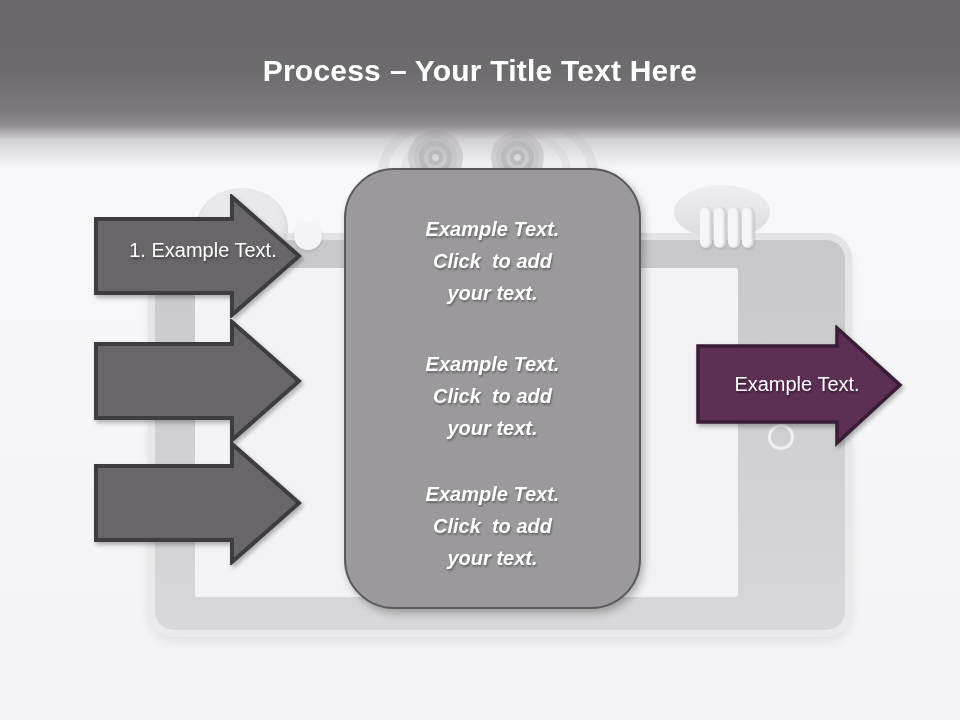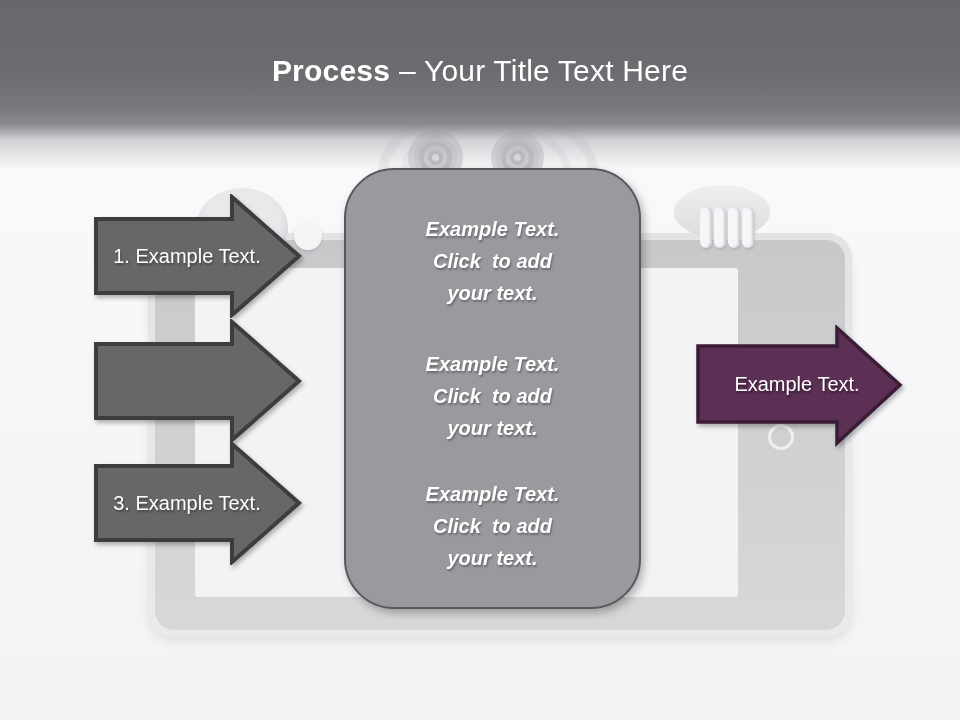--- a/index.html
+++ b/index.html
@@ -17,21 +17,21 @@
       rgba(178,176,181,0.55) 80%, rgba(247,246,248,0) 97%);
   }
   .content-layer{ position:absolute; inset:0; z-index:3; }
 
   
   .title {
     position:absolute; top:54px; left:0; width:100%; z-index:3;
     text-align:center; color:#ffffff; font-size:30px; letter-spacing:0.2px;
   }
   .title-bold { font-weight:bold; }
-  .title-rest { font-weight:normal; margin-left:9px; }
+  .title-rest { font-weight:bold; margin-left:9px; }
 
   
   .tablet {
     position:absolute; left:148px; top:233px; width:704px; height:404px;
     border-radius:26px;
     background:linear-gradient(to bottom, #c8c7ca, #d8d7d9);
     box-shadow:inset 0 0 0 7px rgba(250,250,252,0.55), 0 5px 10px rgba(0,0,0,0.08);
   }
   .screen {
     position:absolute; left:195px; top:268px; width:543px; height:329px;
@@ -84,21 +84,21 @@
   .arrow-result { left:695px; top:325px; }
   .gray-arrow-shape   { fill:var(--arrow-gray);     stroke:var(--arrow-border);  stroke-width:4;   stroke-linejoin:miter; }
   .purple-arrow-shape { fill:var(--accent-purple);  stroke:var(--purple-border); stroke-width:3.5; stroke-linejoin:miter; }
 
   .arrow-label {
     position:absolute; left:98px; width:178px; height:75px;
     display:flex; align-items:center; justify-content:center;
     color:#ffffff; font-size:20px;
     text-shadow:1px 2px 2px rgba(40,40,45,0.55); z-index:4;
   }
-  .arrow-label-1 { top:219px; }
+  .arrow-label-1 { top:213px;margin-left:16px; }
   .arrow-label-2 { top:344px; }
   .arrow-label-3 { top:466px; }
   .arrow-label-result {
     position:absolute; left:702px; top:347px; width:190px; height:75px;
     display:flex; align-items:center; justify-content:center;
     color:#ffffff; font-size:20px;
     text-shadow:1px 2px 2px rgba(30,10,28,0.6); z-index:4;
   }
 
   
@@ -154,21 +154,20 @@
     <svg class="arrow-svg arrow-1" width="210" height="124" viewBox="0 0 210 124">
       <polygon class="gray-arrow-shape" points="3,25 139,25 139,3 206,62 139,121 139,99 3,99"></polygon>
     </svg>
     <svg class="arrow-svg arrow-2" width="210" height="124" viewBox="0 0 210 124">
       <polygon class="gray-arrow-shape" points="3,25 139,25 139,3 206,62 139,121 139,99 3,99"></polygon>
     </svg>
     <svg class="arrow-svg arrow-3" width="210" height="124" viewBox="0 0 210 124">
       <polygon class="gray-arrow-shape" points="3,25 139,25 139,3 206,62 139,121 139,99 3,99"></polygon>
     </svg>
     <div class="arrow-label arrow-label-1">1. Example Text.</div>
-    <div class="arrow-label arrow-label-3">3. Example Text.</div>
 
     <div class="panel">
       <div class="panel-block panel-block-1">
         <div class="panel-line">Example Text.</div>
         <div class="panel-line">Click  to add</div>
         <div class="panel-line">your text.</div>
       </div>
       <div class="panel-block panel-block-2">
         <div class="panel-line">Example Text.</div>
         <div class="panel-line">Click  to add</div>

